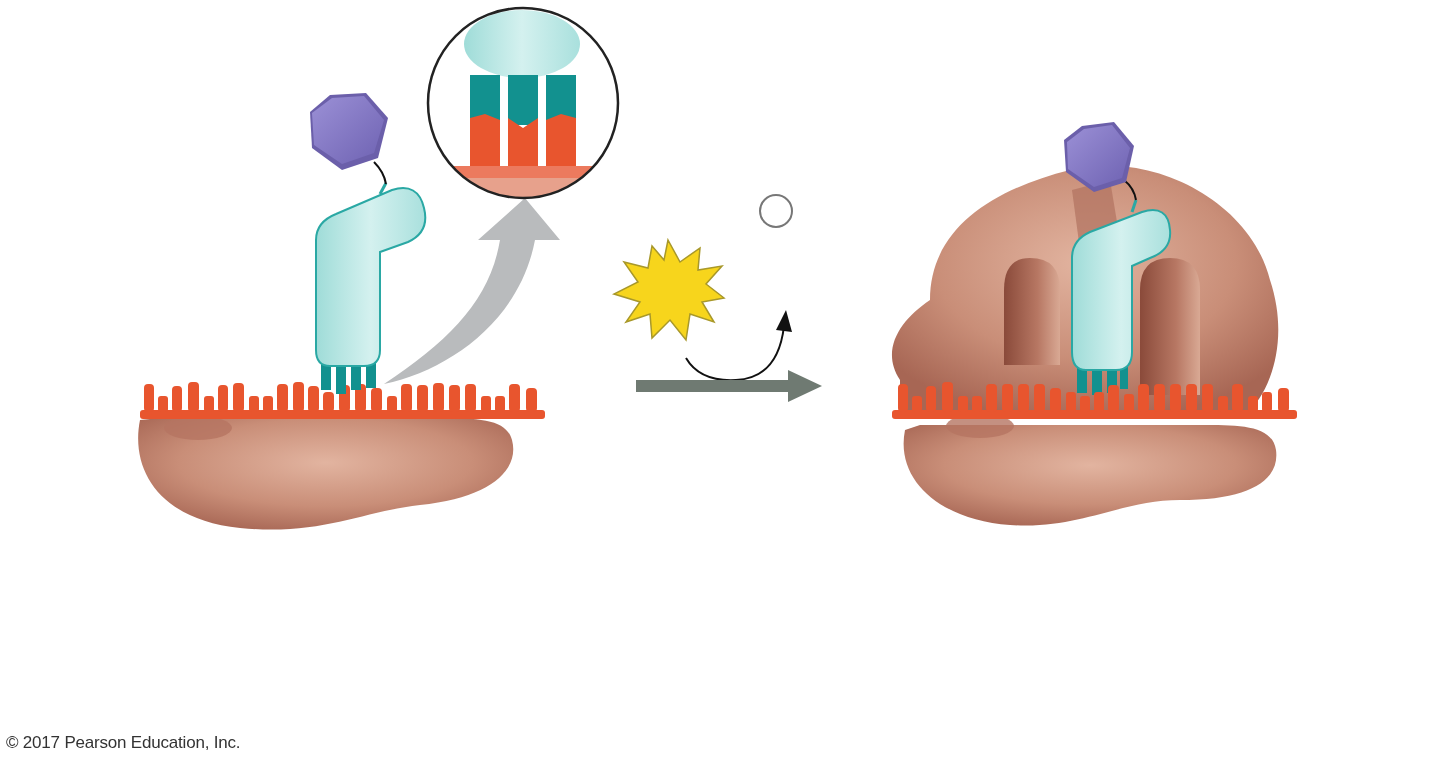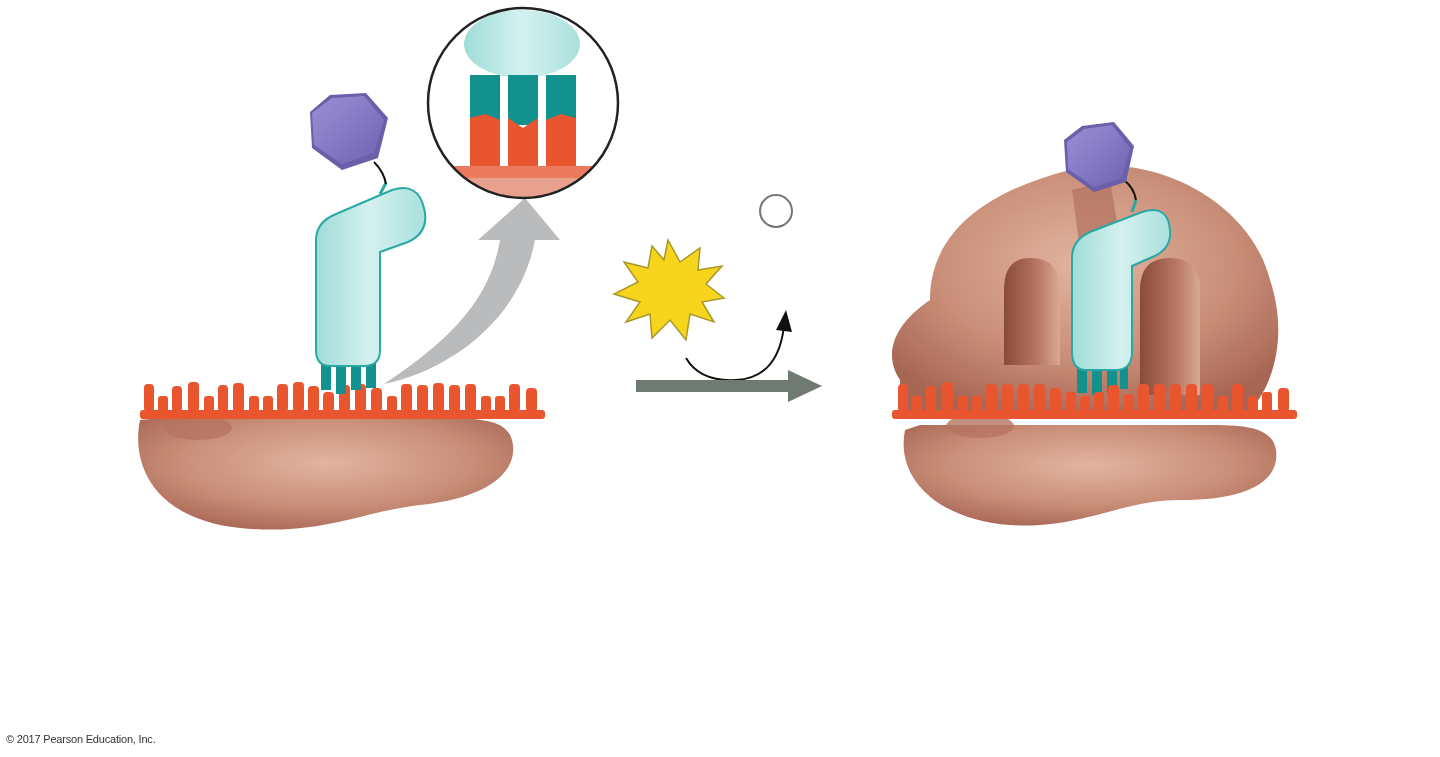--- a/index.html
+++ b/index.html
@@ -1,18 +1,18 @@
 <!DOCTYPE html>
 <html><head>
 <meta charset="utf-8">
 <style>
   html, body { margin:0; padding:0; background:#ffffff; }
   body { width:1440px; height:757px; position:relative; overflow:hidden; font-family:"Liberation Sans", sans-serif; }
   #canvas { position:absolute; left:0; top:0; width:1440px; height:757px; }
-  .copyright { position:absolute; left:6px; top:733px; font-size:11px; color:#333333; letter-spacing:-0.2px; font-family:"Liberation Sans", sans-serif; }
+  .copyright { position:absolute; left:6px; top:733px; font-size:17px; color:#333333; letter-spacing:-0.2px; font-family:"Liberation Sans", sans-serif; }
 </style>
 </head>
 <body>
 
 <svg id="canvas" viewBox="0 0 1440 757" xmlns="http://www.w3.org/2000/svg">
   <defs>
     <radialGradient id="ribo" cx="50%" cy="40%" r="65%">
       <stop offset="0%" stop-color="#e2b4a0"></stop>
       <stop offset="60%" stop-color="#c98e78"></stop>
       <stop offset="100%" stop-color="#a76654"></stop>

